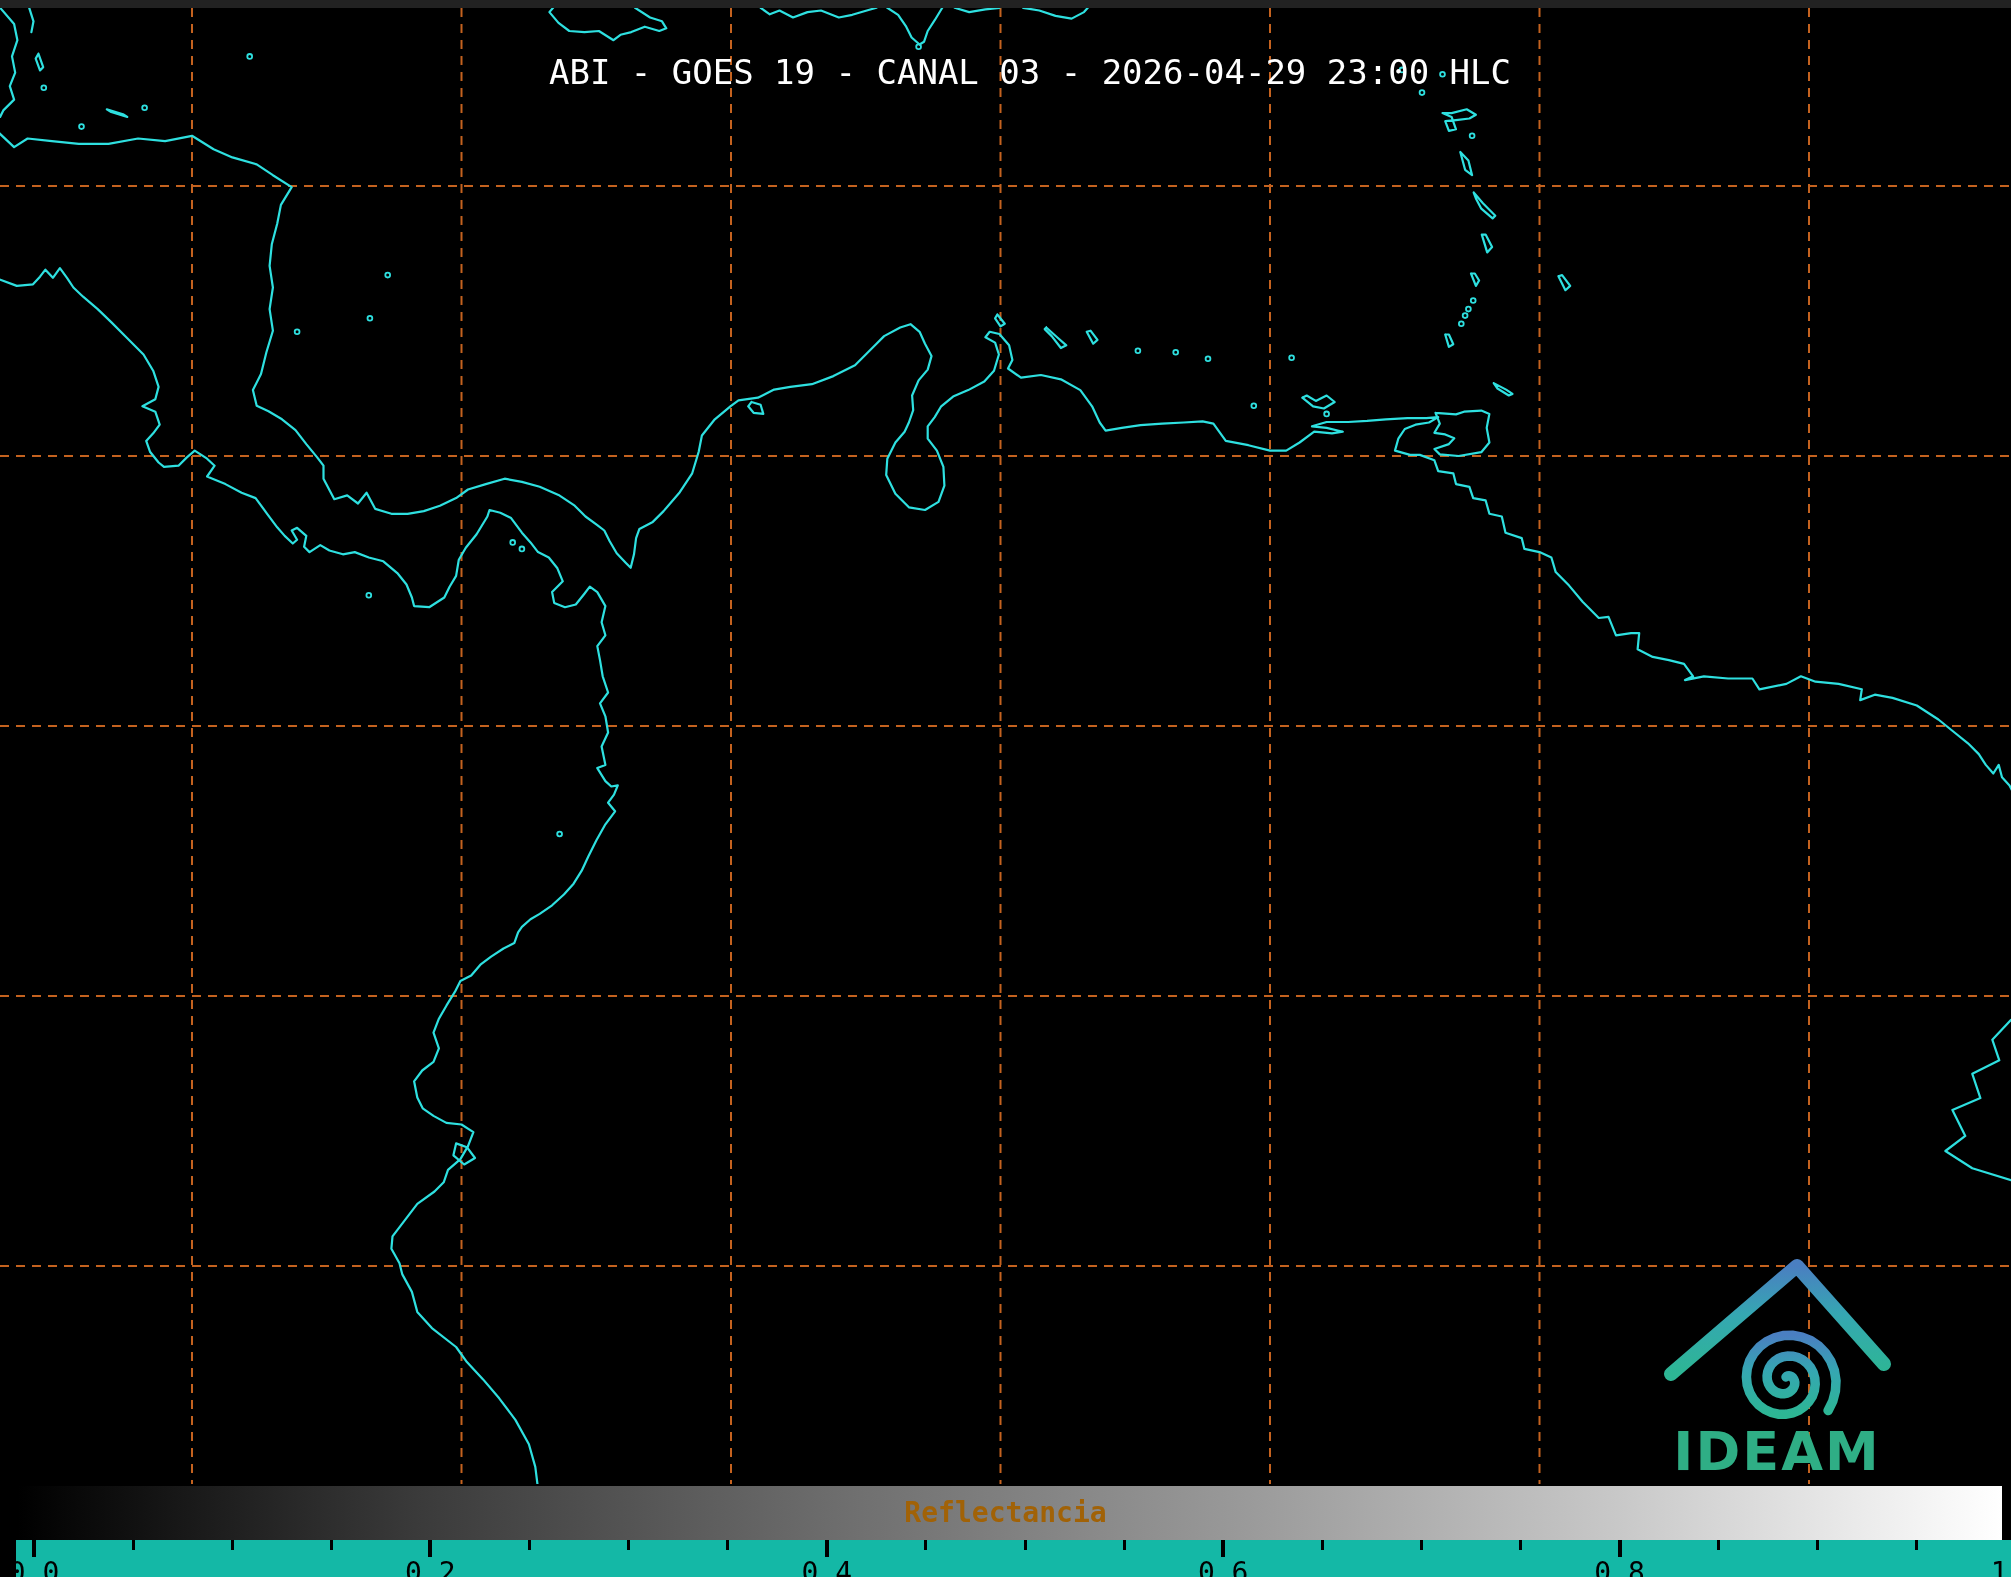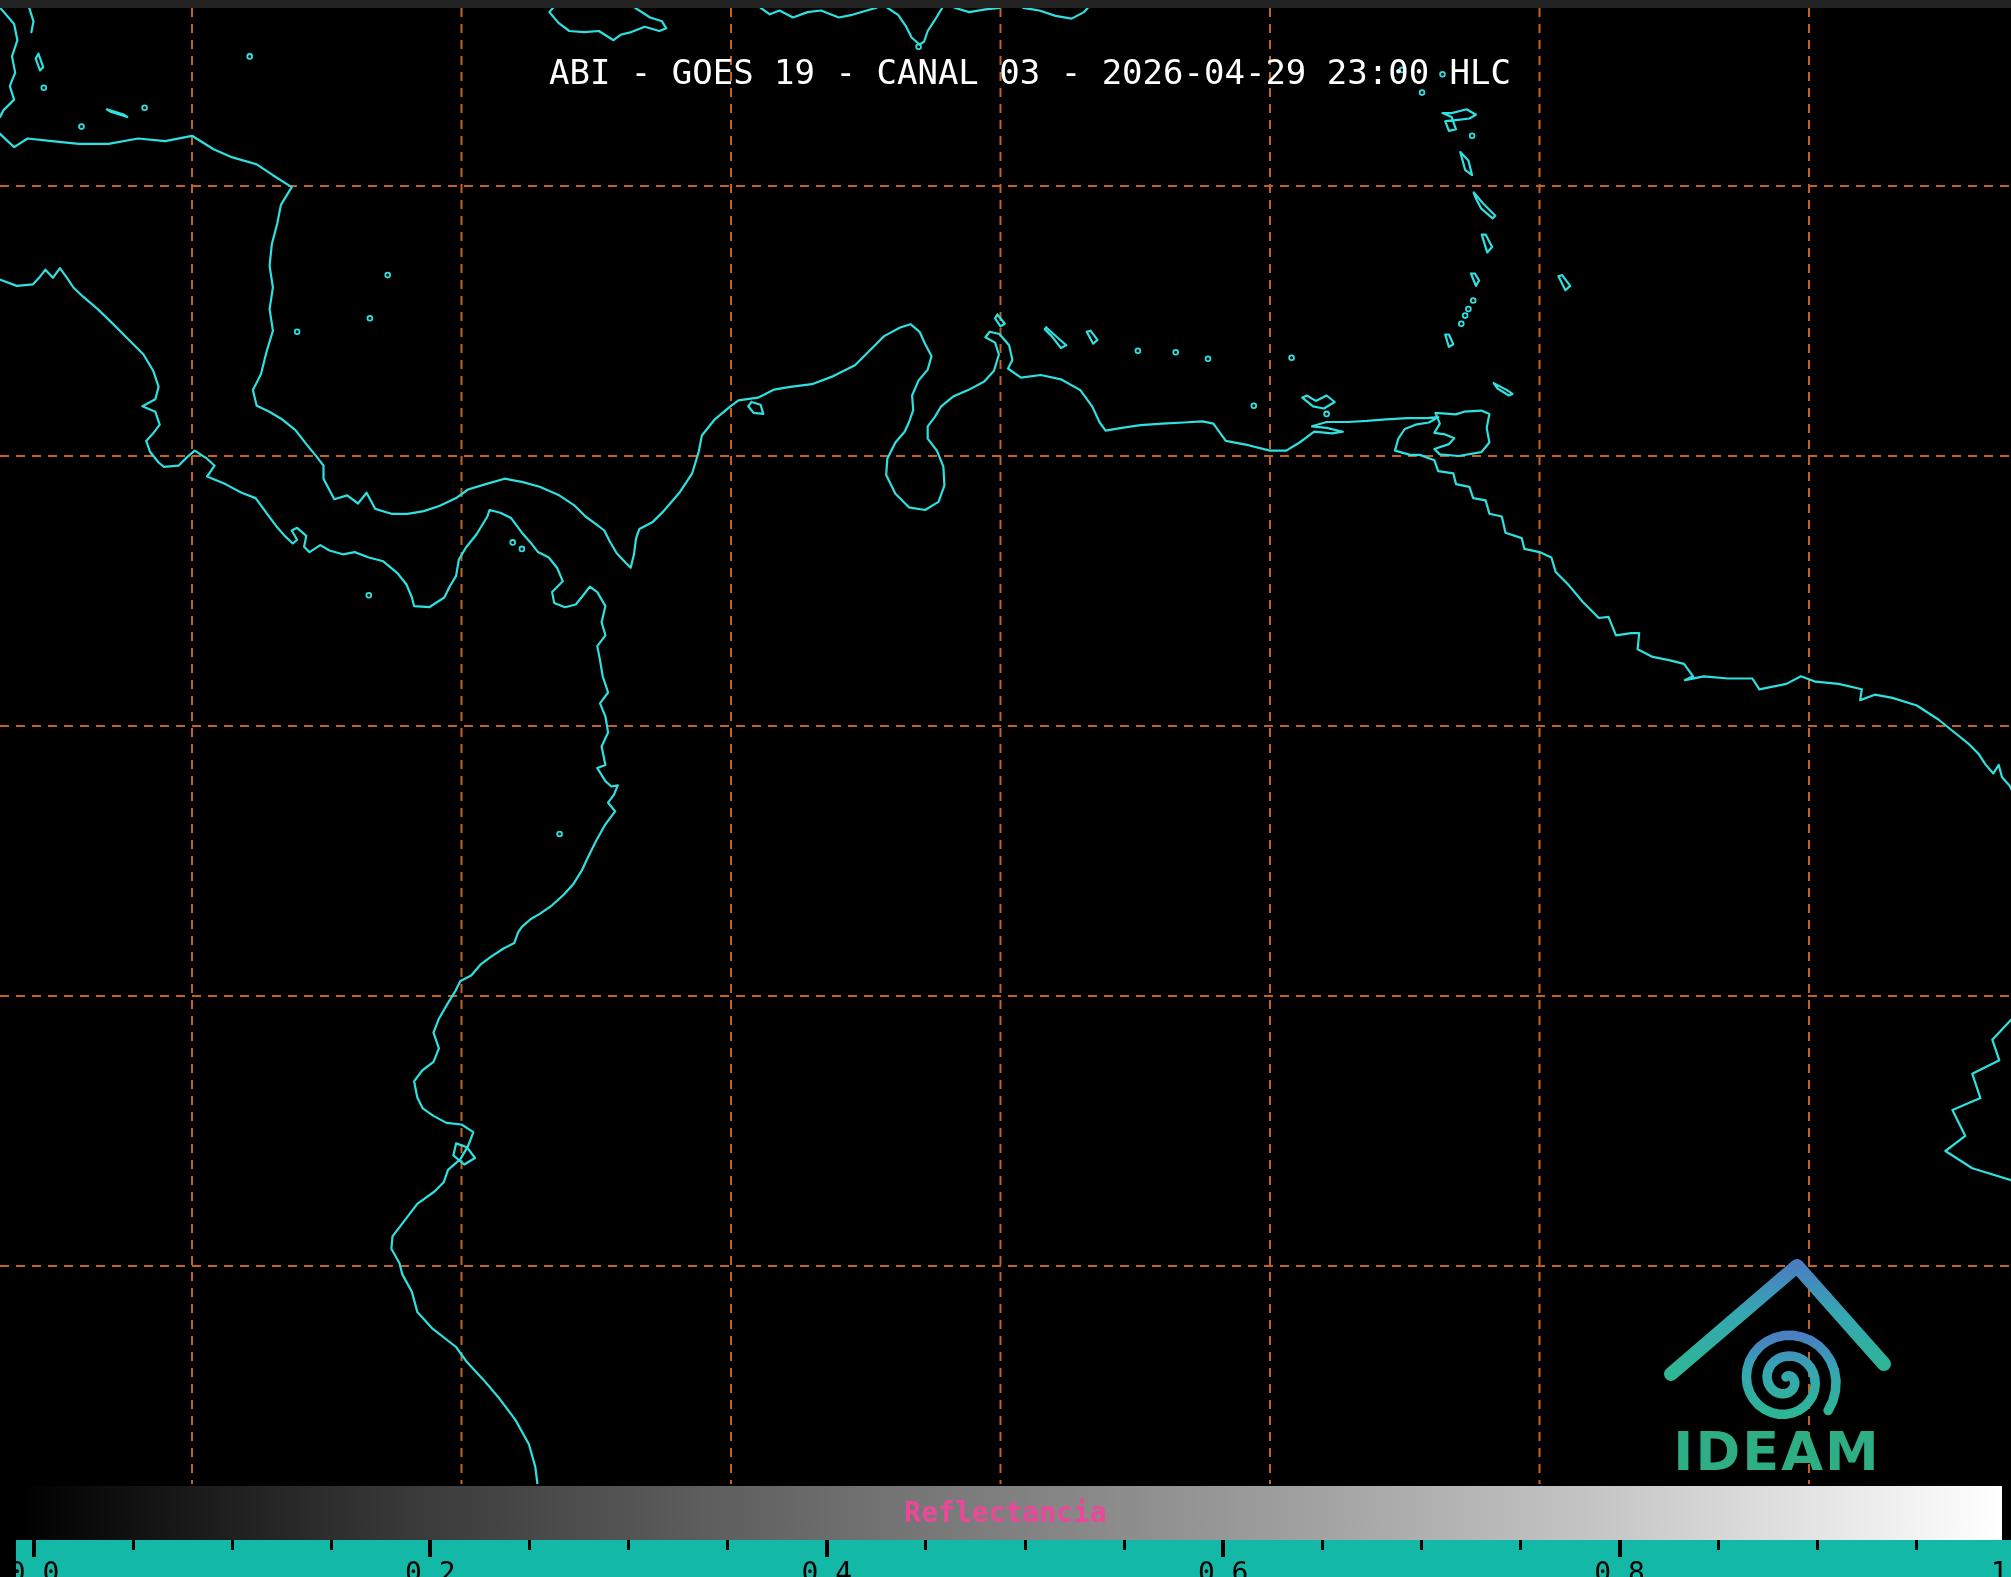--- a/index.html
+++ b/index.html
@@ -5,21 +5,21 @@
   html,body{margin:0;padding:0;background:#222;}
   .stage{position:relative;width:2011px;height:1577px;background:#000;overflow:hidden;
          font-family:"DejaVu Sans Mono", monospace;margin-top:8px;}
   .map-title{position:absolute;top:44px;left:0;width:2060px;text-align:center;
              color:#ffffff;font-size:34px;white-space:pre;}
   svg.map{position:absolute;left:0;top:0;}
   .cbar{position:absolute;left:16px;top:1476px;width:1988px;height:58px;box-sizing:border-box;
         border:2px solid #000;
         background:linear-gradient(to right,#000000 0%,#3a3a3a 20%,#6f6f6f 42%,#9a9a9a 62%,#c9c9c9 81%,#ffffff 100%);}
   .cbar-label{position:absolute;left:0;top:1488px;width:2011px;text-align:center;
-              color:#ec4899;font-weight:bold;font-size:28px;}
+              color:#a16207;font-weight:bold;font-size:28px;}
   .cbar-footer{position:absolute;left:16px;top:1532px;width:2011px;height:45px;background:#14b8a6;padding-left:23px;}
   .tick{position:absolute;top:0;background:#000;}
   .tick.major{width:4px;height:17px;}
   .tick.minor{width:3px;height:10px;}
   .tick-label{position:absolute;top:16px;transform:translateX(-50%);
               color:#000;font-size:28px;}
   .logo{position:absolute;left:1650px;top:1238px;width:260px;height:240px;}
 </style>
 </head>
 <body>

